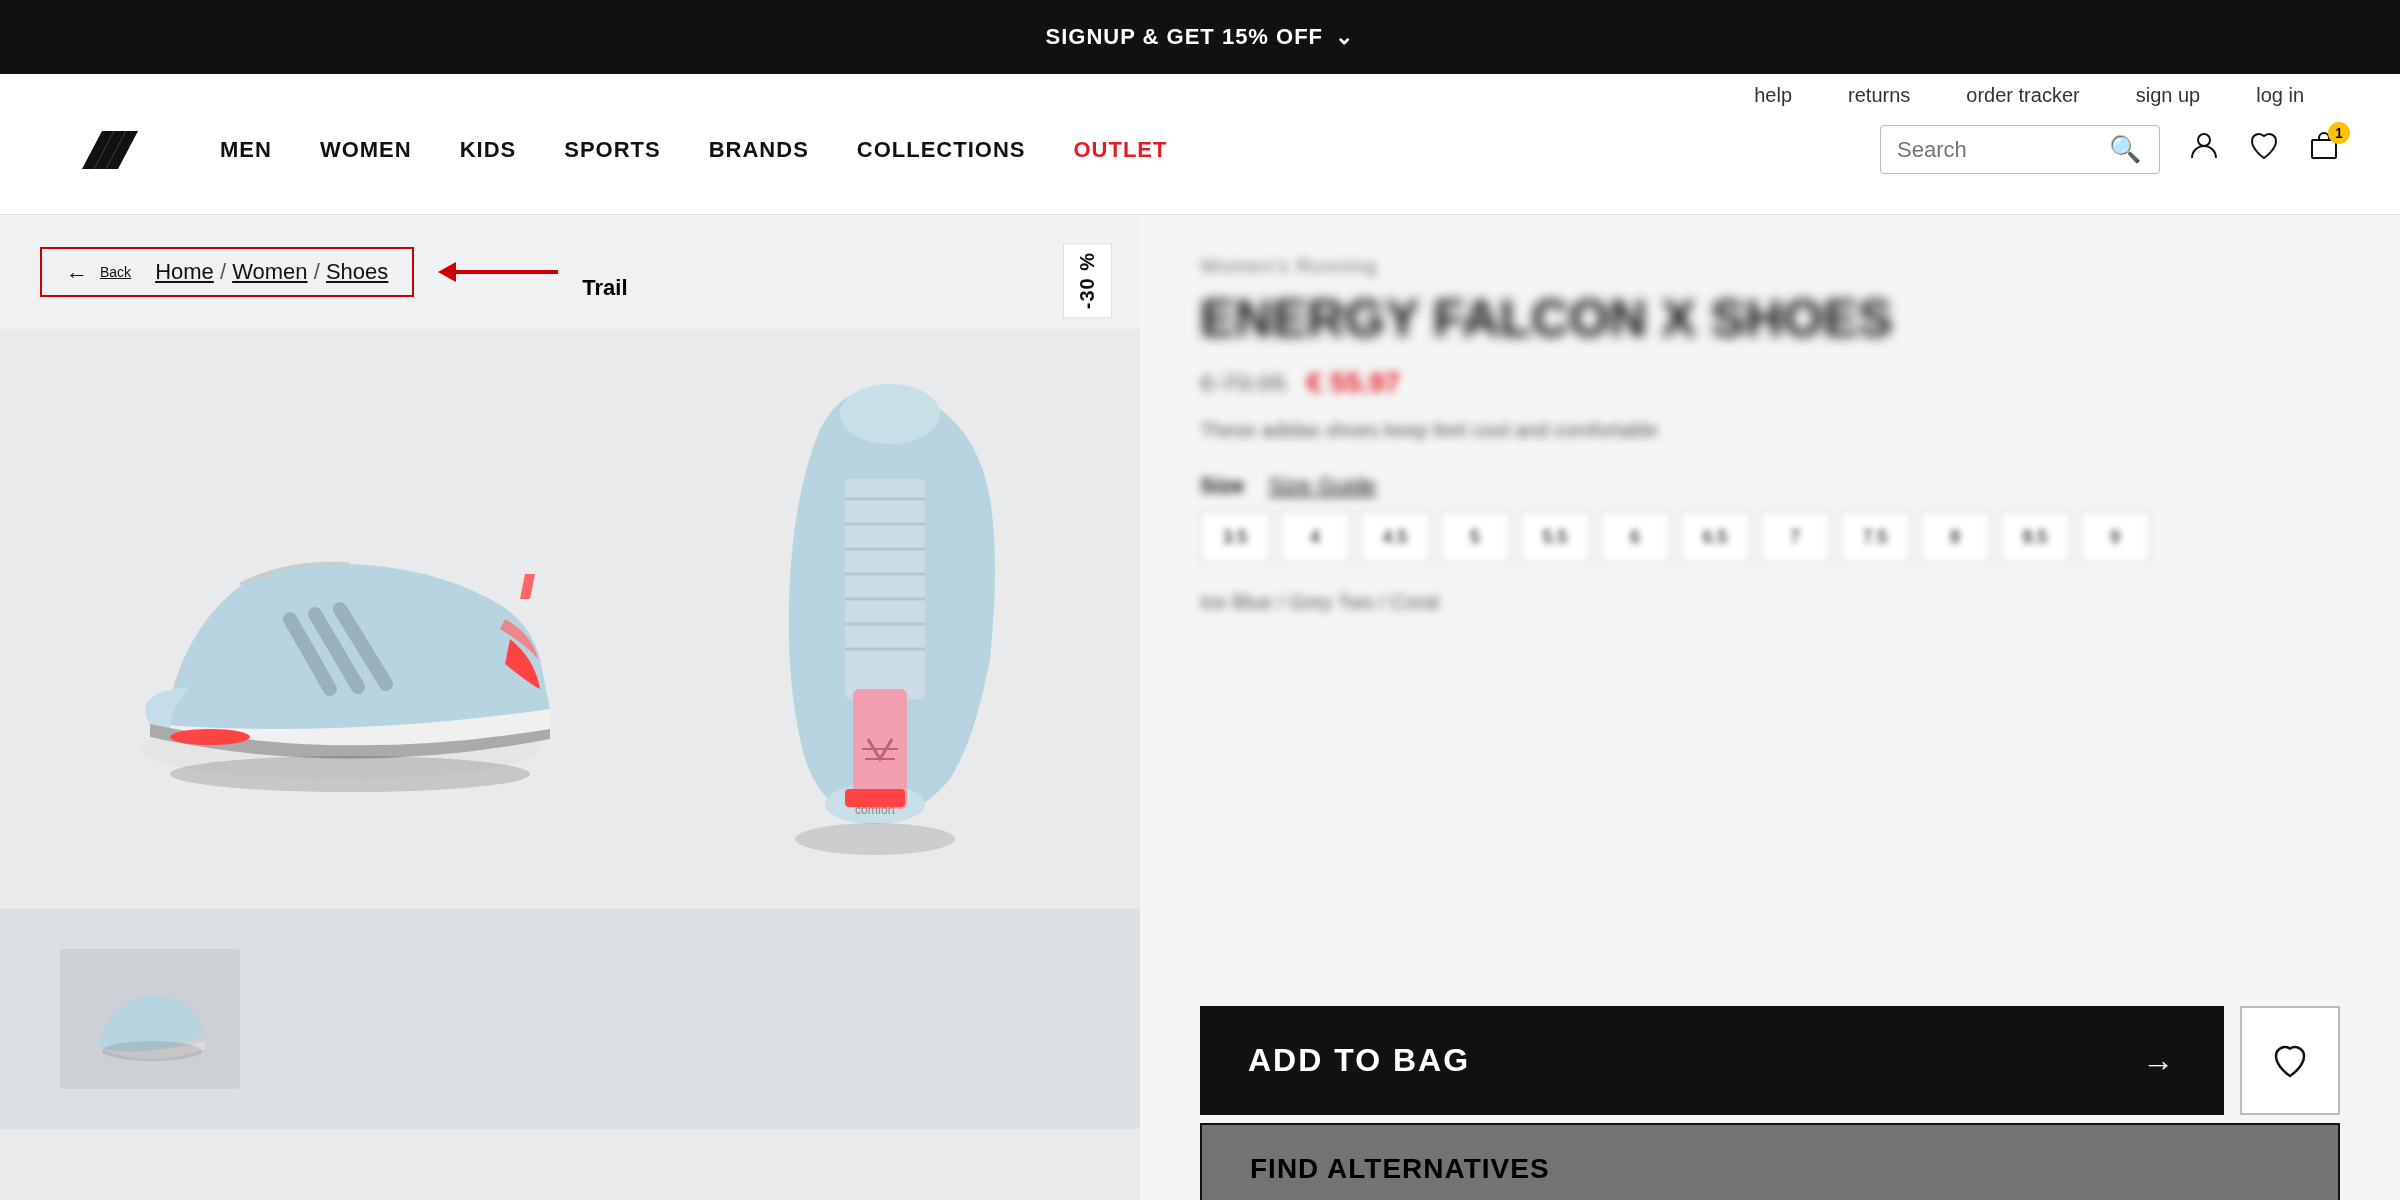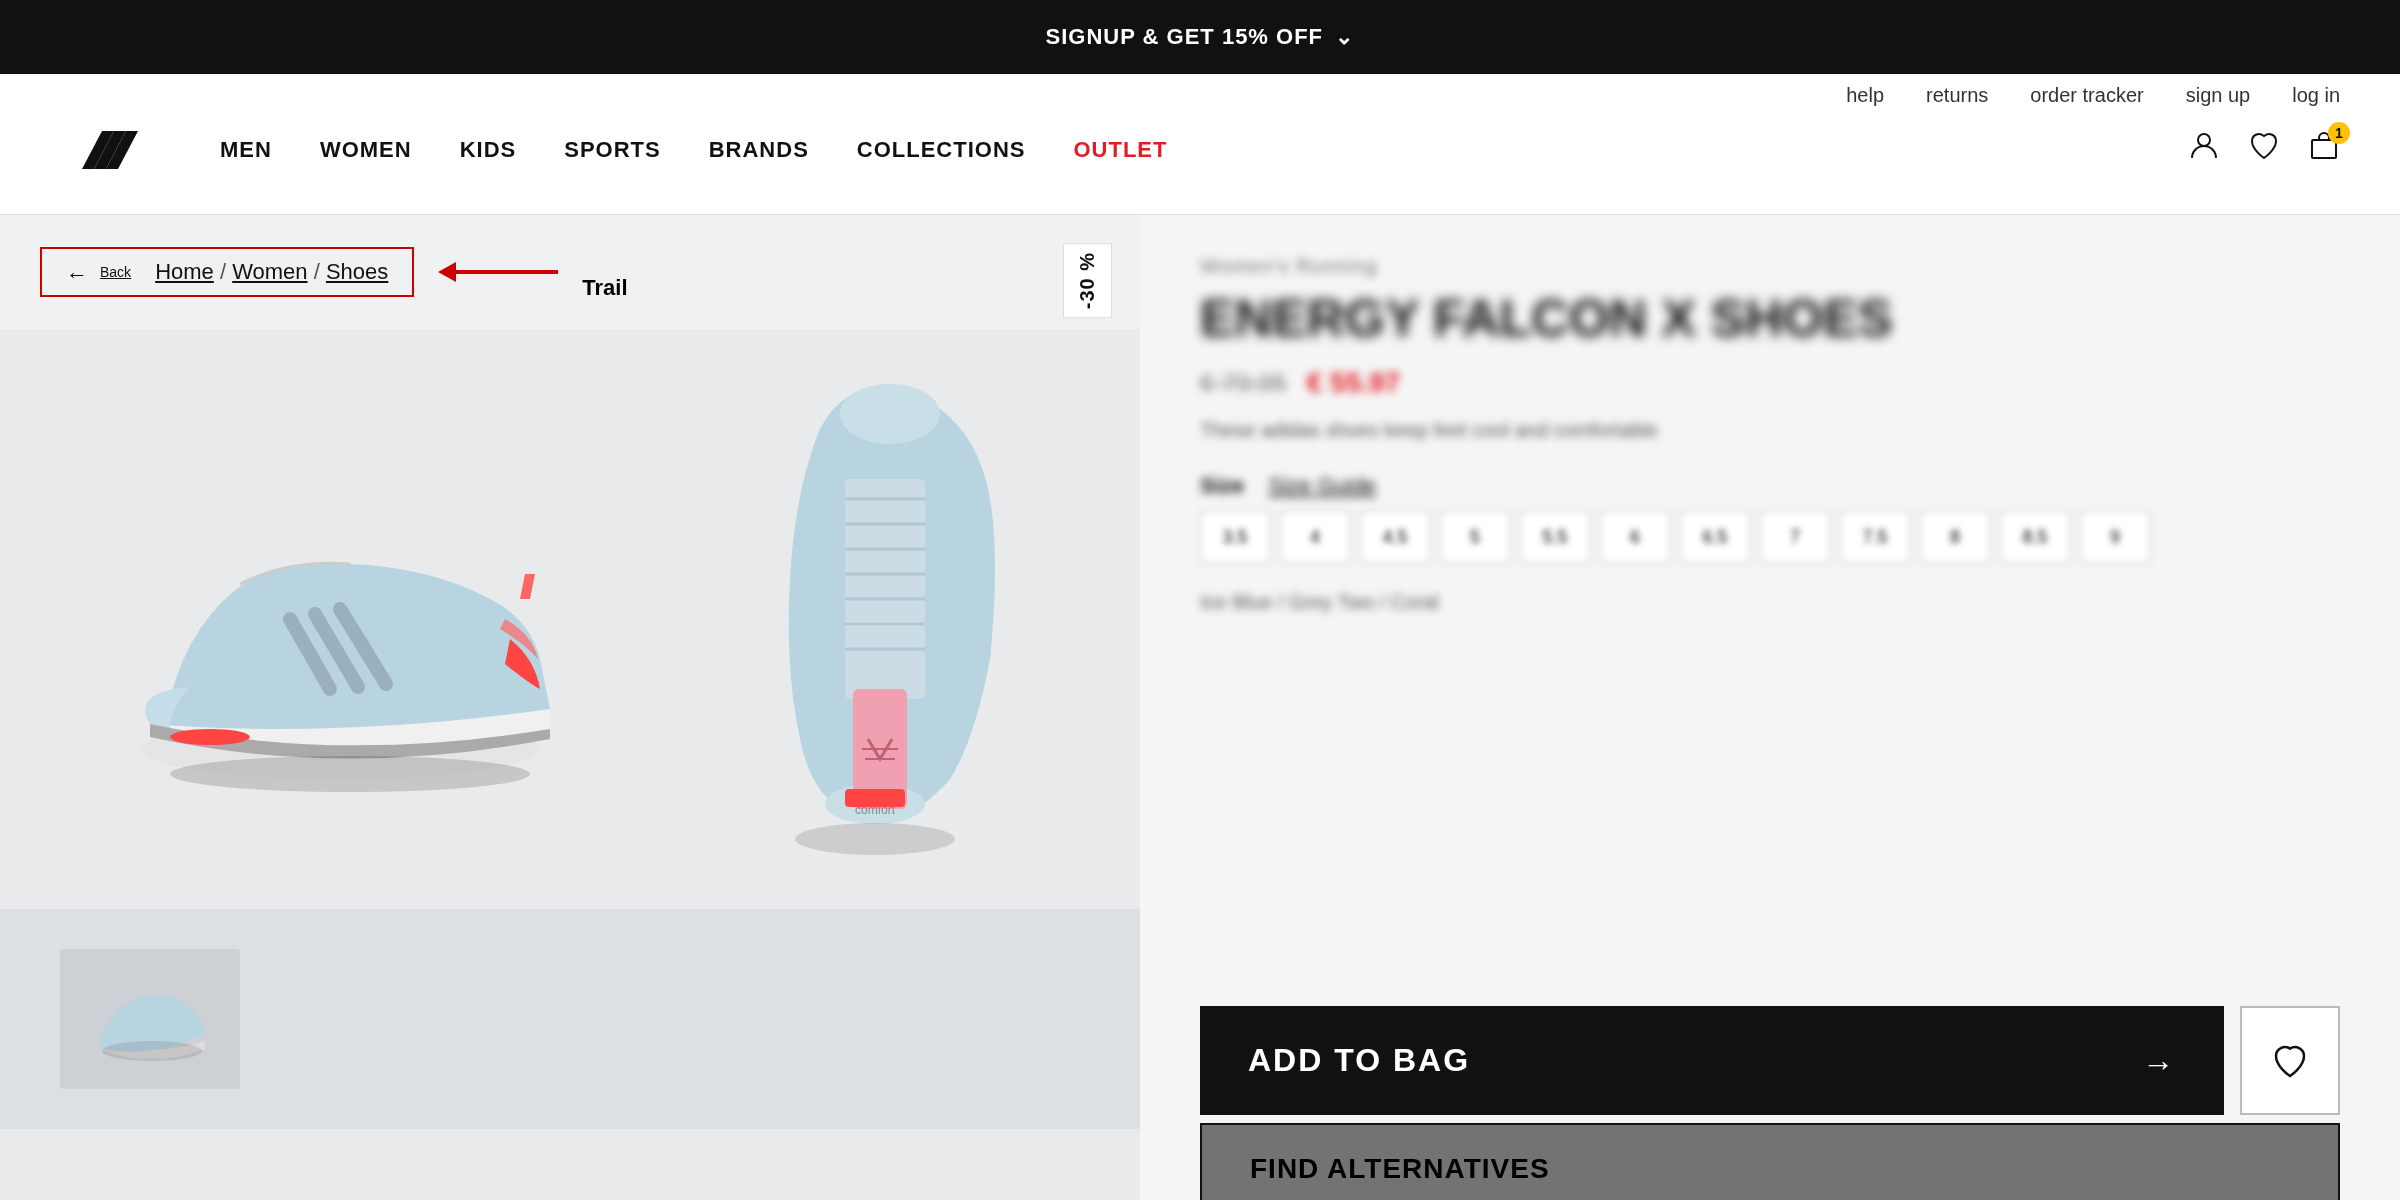--- a/index.html
+++ b/index.html
@@ -17,22 +17,22 @@
       display: flex;
       align-items: center;
       justify-content: center;
       gap: 12px;
     }
 
     
     .utility-nav {
       display: flex;
       justify-content: flex-end;
-      gap: 42px;
-      padding: 10px 60px;
+      gap: 56px;
+      padding: 10px 96px;
       font-size: 20px;
       color: #333;
     }
     .utility-nav a {
       color: #333;
       text-decoration: none;
     }
 
     
     .main-header {
@@ -393,20 +393,24 @@
     <a href="#">MEN</a>
     <a href="#">WOMEN</a>
     <a href="#">KIDS</a>
     <a href="#">SPORTS</a>
     <a href="#">BRANDS</a>
     <a href="#">COLLECTIONS</a>
     <a class="outlet" href="#">OUTLET</a>
   </nav>
 
   <div class="header-actions">
+    <div class="search-box">
+      <input type="text" placeholder="Search" style="">
+      <span style="font-size:26px;color:#555;cursor:pointer;">🔍</span>
+    </div>
     <button class="icon-btn">
       <svg width="32" height="32" viewBox="0 0 32 32" fill="none">
         <circle cx="16" cy="10" r="6" stroke="#111" stroke-width="2"></circle>
         <path d="M4 28c0-6.627 5.373-12 12-12s12 5.373 12 12" stroke="#111" stroke-width="2"></path>
       </svg>
     </button>
     <button class="icon-btn">
       <svg width="32" height="32" viewBox="0 0 32 32" fill="none">
         <path d="M16 28S4 20 4 11a7 7 0 0 1 12-4.9A7 7 0 0 1 28 11c0 9-12 17-12 17z" stroke="#111" stroke-width="2"></path>
       </svg>

